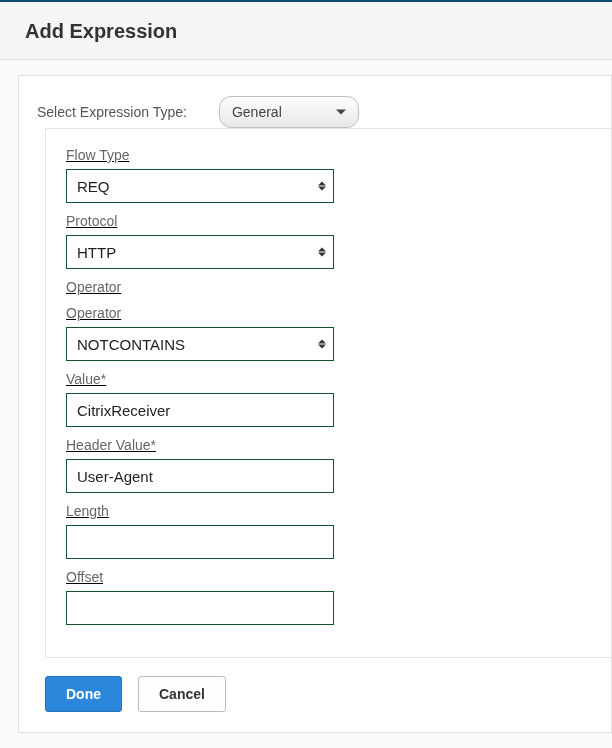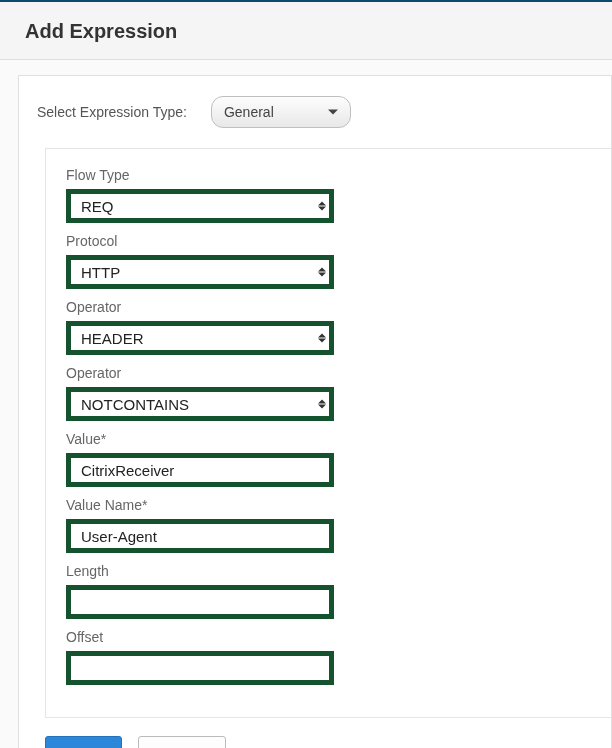--- a/index.html
+++ b/index.html
@@ -27,22 +27,21 @@
     }
     .main-panel {
       background: #fff;
       border: 1px solid #e0e0e0;
       margin: 15px 0 0 18px;
       padding: 20px 0 20px 18px;
     }
     .type-row {
       display: flex;
       align-items: center;
-      gap: 24px;
-      margin-bottom: 20px;
+      gap: 32px;
     }
     .type-label {
       font-size: 14px;
       color: #555;
     }
     .dropdown-general {
       position: relative;
       width: 140px;
       height: 32px;
       background: linear-gradient(#fdfdfd, #e8e8e8);
@@ -68,35 +67,36 @@
     }
     .inner-panel {
       border: 1px solid #e5e5e5;
       border-right: none;
       margin-left: 8px;
       padding: 18px 20px 22px 20px;
       background: #fff;
     }
     .field-group {
       margin-bottom: 10px;
+      text-decoration: underline;
     }
     .field-label {
       font-size: 14px;
       color: #666;
       margin-bottom: 6px;
       display: block;
     }
     .select-wrapper {
       position: relative;
       width: 268px;
     }
     .select-control, .text-control {
       width: 268px;
       height: 34px;
-      border: 5px solid #14532d;
+      border: 1px solid #14532d;
       background: #fff;
       font-size: 15px;
       color: #222;
       padding: 0 30px 0 10px;
       font-family: inherit;
     }
     .text-control {
       padding: 0 10px;
     }
     .select-control {
@@ -187,47 +187,40 @@
         <input class="select-control" readonly="" value="HTTP" style="">
         <span class="select-arrows">
             <span class="up"></span>
             <span class="down"></span>
           </span>
       </div>
     </div>
 
     <div class="field-group">
       <label class="field-label">Operator</label>
-      <div class="select-wrapper">
-        <input class="select-control" readonly="" value="HEADER" style="">
-        <span class="select-arrows">
-            <span class="up"></span>
-            <span class="down"></span>
-          </span>
-      </div>
     </div>
 
     <div class="field-group">
       <label class="field-label">Operator</label>
       <div class="select-wrapper">
         <input class="select-control" readonly="" value="NOTCONTAINS" style="">
         <span class="select-arrows">
             <span class="up"></span>
             <span class="down"></span>
           </span>
       </div>
     </div>
 
     <div class="field-group">
       <label class="field-label">Value*</label>
       <input type="text" class="text-control" value="CitrixReceiver" style="">
     </div>
 
     <div class="field-group">
-      <label class="field-label">Value Name*</label>
+      <label class="field-label">Header Value*</label>
       <input type="text" class="text-control" value="User-Agent" style="">
     </div>
 
     <div class="field-group">
       <label class="field-label">Length</label>
       <input type="text" class="text-control" value="" style="">
     </div>
 
     <div class="field-group">
       <label class="field-label">Offset</label>

